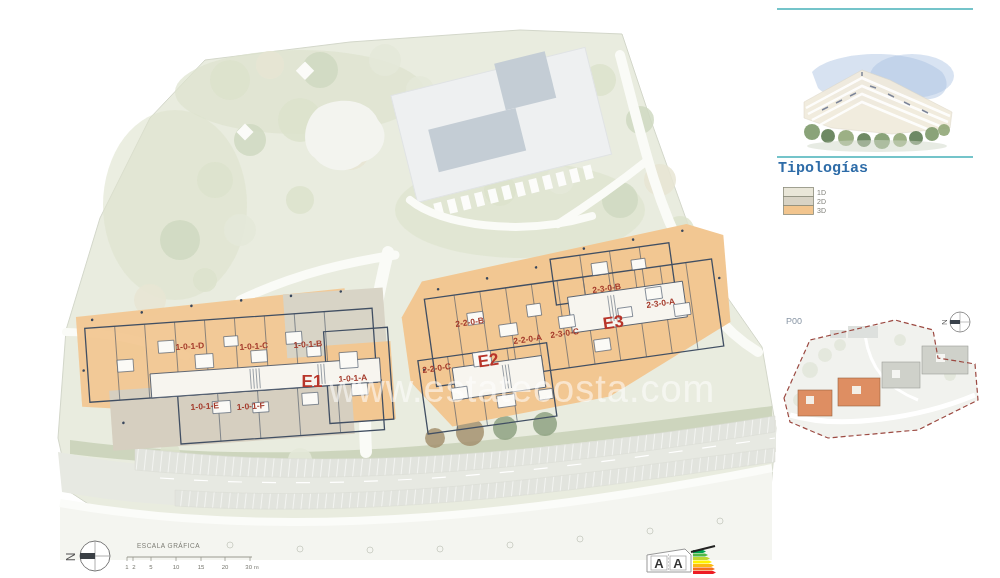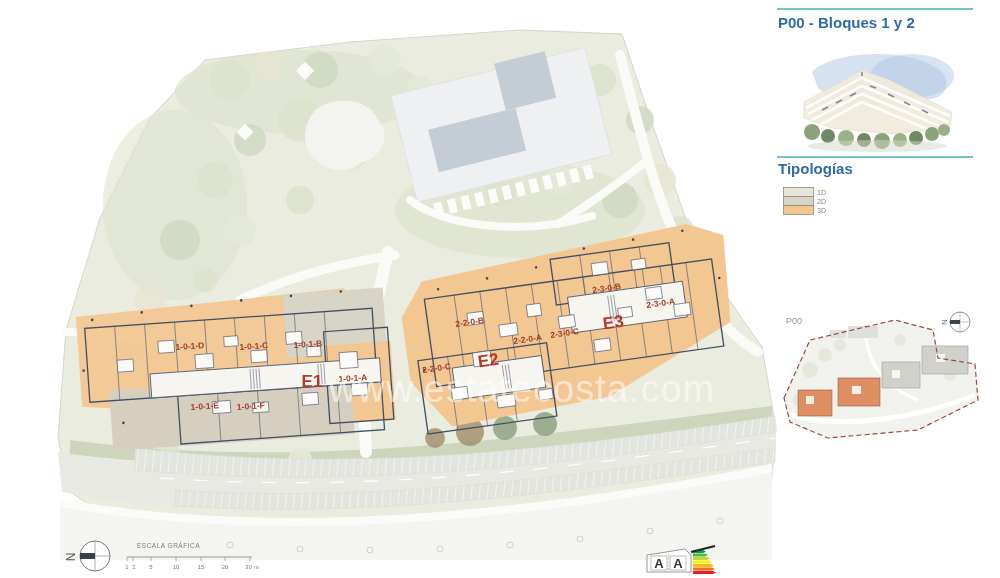--- a/index.html
+++ b/index.html
@@ -5,21 +5,21 @@
   html,body{margin:0;padding:0;background:#ffffff;}
   body{width:1000px;height:578px;position:relative;overflow:hidden;
        font-family:"Liberation Sans",sans-serif;}
   svg text{font-family:"Liberation Sans",sans-serif;}
   .canvas{position:absolute;left:0;top:0;}
   .panel{position:absolute;left:770px;top:0;width:230px;height:578px;}
   .rule{position:absolute;left:7px;width:196px;height:2px;background:#74c4ca;}
   .panel-title{position:absolute;left:8px;top:14px;font-size:15px;font-weight:bold;
                color:#2e6ca8;white-space:nowrap;}
   .typologies{position:absolute;left:8px;top:160px;font-size:15px;font-weight:bold;
-               color:#2e6ca8;}
+               color:#2e6ca8;font-family:Liberation Mono, monospace;}
   .abs{position:absolute;}
 </style>
 </head>
 <body>
 
 <svg class="canvas" width="1000" height="578" viewBox="0 0 1000 578">
   <defs>
     <pattern id="pk" width="8" height="26" patternUnits="userSpaceOnUse" patternTransform="rotate(6)">
       <rect width="8" height="26" fill="#e2e4de"></rect>
       <line x1="0" y1="0" x2="0" y2="26" stroke="#f8f9f6" stroke-width="1.6"></line>
@@ -321,21 +321,20 @@
       <polygon points="48,22.5 67,22.5 70,24 67,25.5 48,25.5" fill="#f37021"></polygon>
       <polygon points="48,26 68,26 71,27.5 68,29 48,29" fill="#ed1c24"></polygon>
     </g>
     <line x1="46" y1="7" x2="70" y2="1" stroke="#222222" stroke-width="2"></line>
   </g>
 </svg>
 
 <div class="panel">
   <div class="rule" style="top:8px"></div>
 
-  <div class="panel-title">P00 - Bloques 1 y 2</div>
 
   <svg class="abs" style="left:22px;top:42px" width="170" height="112" viewBox="0 0 170 112">
     <path d="M20,30 C40,8 120,4 150,30 C162,46 150,62 122,56 C92,72 42,62 26,46 Z" fill="#b6cbe5" opacity="0.55"></path>
     <ellipse cx="120" cy="34" rx="42" ry="22" fill="#a9c2e2" opacity="0.45"></ellipse>
     <polygon points="12,60 70,28 98,38 160,70 158,86 100,92 40,86 12,76" fill="#f1ebdd" stroke="#d9d2c2" stroke-width="0.5" opacity="0.95"></polygon>
     <g stroke="#ffffff" stroke-width="2.5" fill="none" opacity="0.9">
       <path d="M14,66 L70,36 L158,74"></path>
       <path d="M16,72 L70,44 L156,80"></path>
       <path d="M20,78 L70,52 L150,85"></path>
       <path d="M26,84 L70,60 L140,89"></path>

